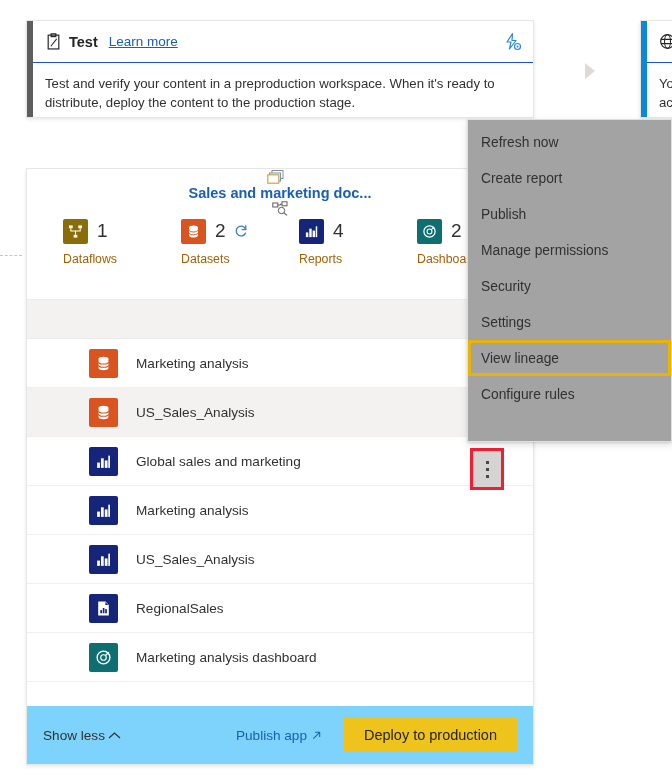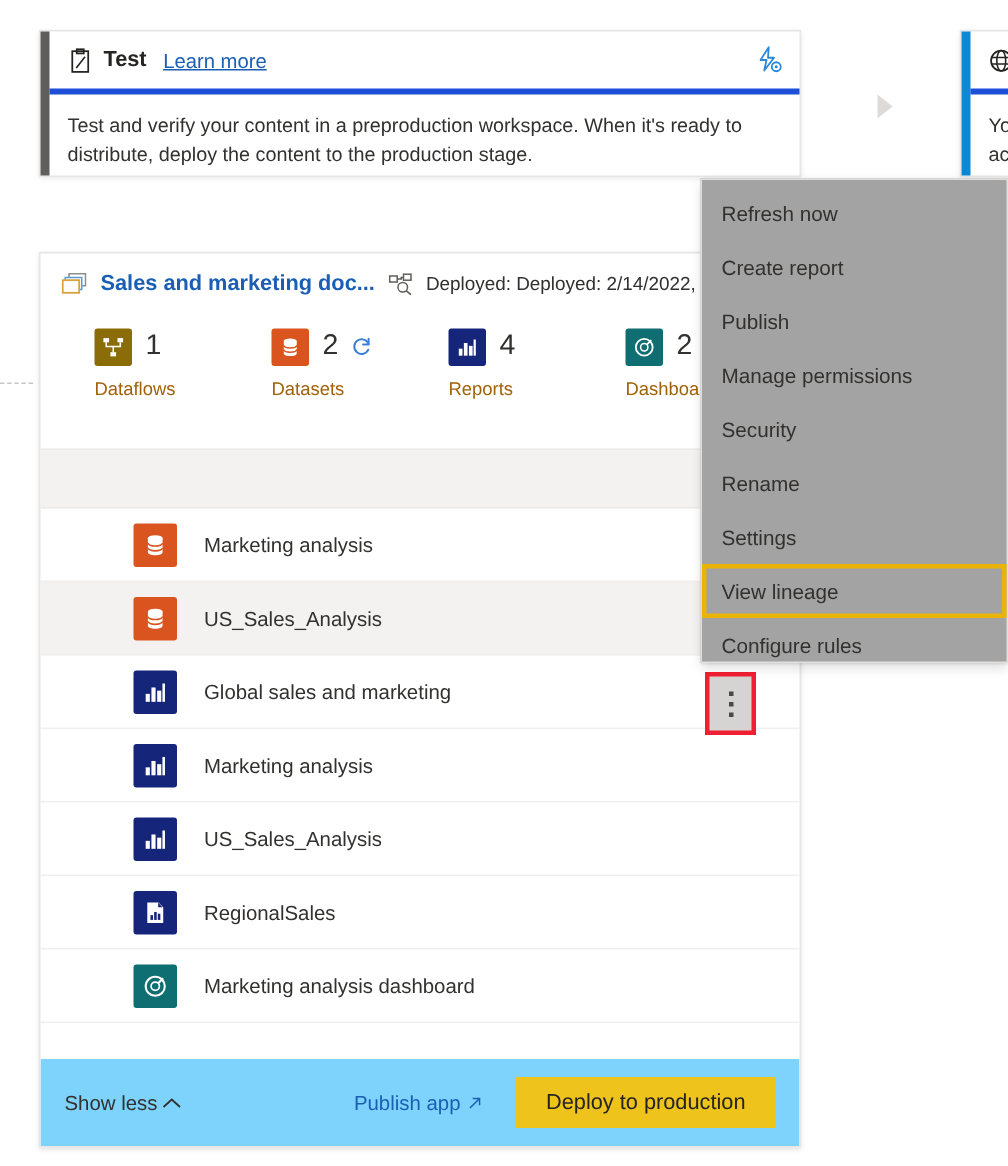--- a/index.html
+++ b/index.html
@@ -36,21 +36,21 @@
     left: 0; top: 0;
     width: 6px; height: 100%;
   }
   #test-card .stage-bar { background: #605e5c; }
   #prod-card .stage-bar { background: #0d88d4; }
 
   .stage-head {
     position: absolute;
     left: 6px; top: 0; right: 0;
     height: 42px;
-    border-bottom: 4px solid #1d4ed8;
+    border-bottom: 1px solid #1d4ed8;
     display: flex;
     align-items: center;
     padding: 0 10px 0 12px;
   }
   .stage-head-icon {
     width: 17px; height: 17px;
     margin-right: 7px;
     flex: 0 0 auto;
     display: block;
   }
@@ -99,20 +99,21 @@
     overflow: hidden;
   }
 
   #panel-title-row {
     position: absolute;
     left: 0; top: 0;
     width: 100%; height: 40px;
     display: flex;
     align-items: center;
     padding: 0 14px;
+    flex-direction: column;
   }
   .workspace-icon { width: 18px; height: 16px; margin-right: 8px; flex: 0 0 auto; display: block; }
   #workspace-name {
     font-size: 14.5px;
     font-weight: bold;
     color: #1a5fb4;
     white-space: nowrap;
     cursor: pointer;
   }
   .lineage-icon { width: 17px; height: 15px; margin: 0 8px 0 9px; flex: 0 0 auto; display: block; cursor: pointer; }
@@ -535,17 +536,16 @@
   <i></i>
   <i></i>
 </div>
 
 <div id="context-menu">
   <div class="menu-item">Refresh now</div>
   <div class="menu-item">Create report</div>
   <div class="menu-item">Publish</div>
   <div class="menu-item">Manage permissions</div>
   <div class="menu-item">Security</div>
-  <div class="menu-item">Rename</div>
   <div class="menu-item">Settings</div>
   <div class="menu-item highlighted">View lineage</div>
   <div class="menu-item">Configure rules</div>
 </div>
 
 </body></html>

